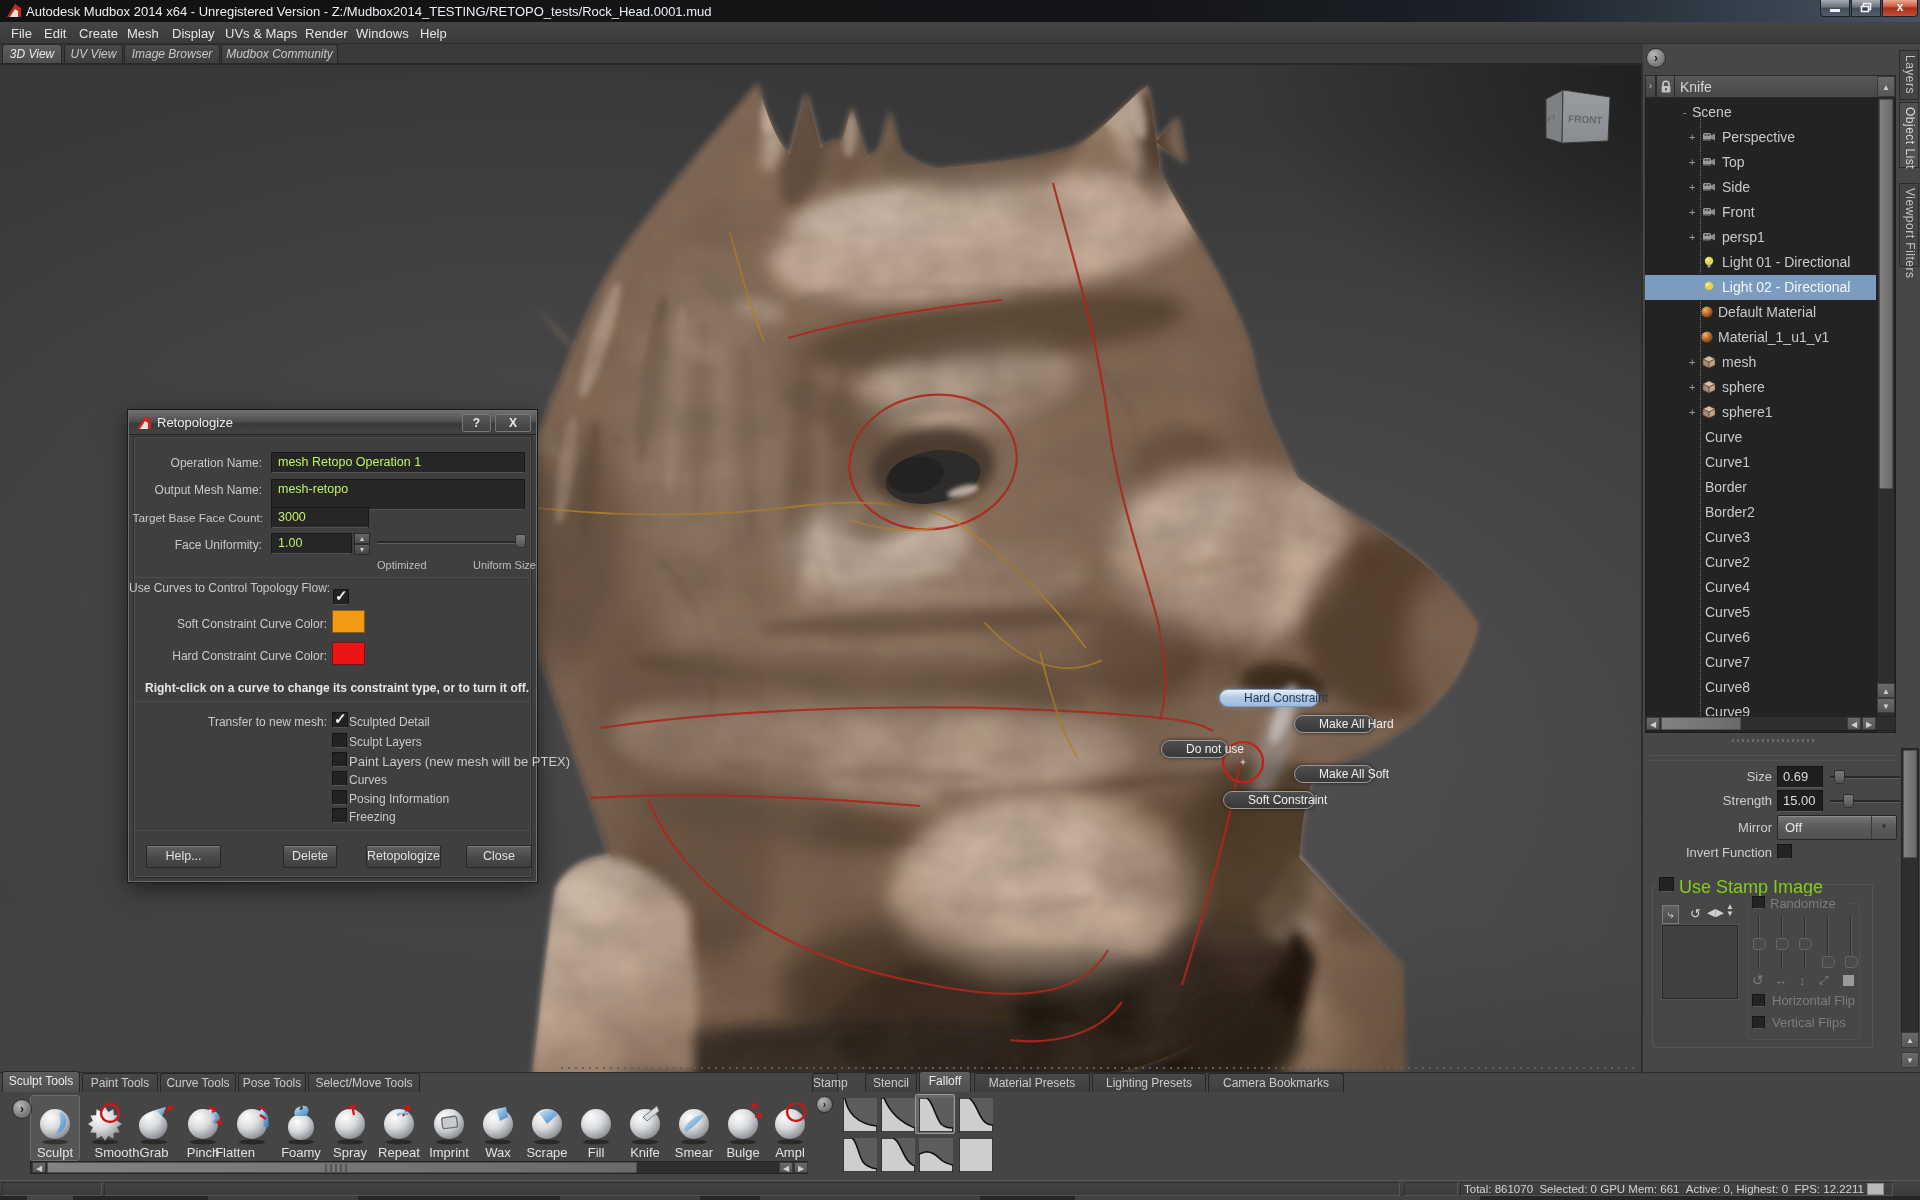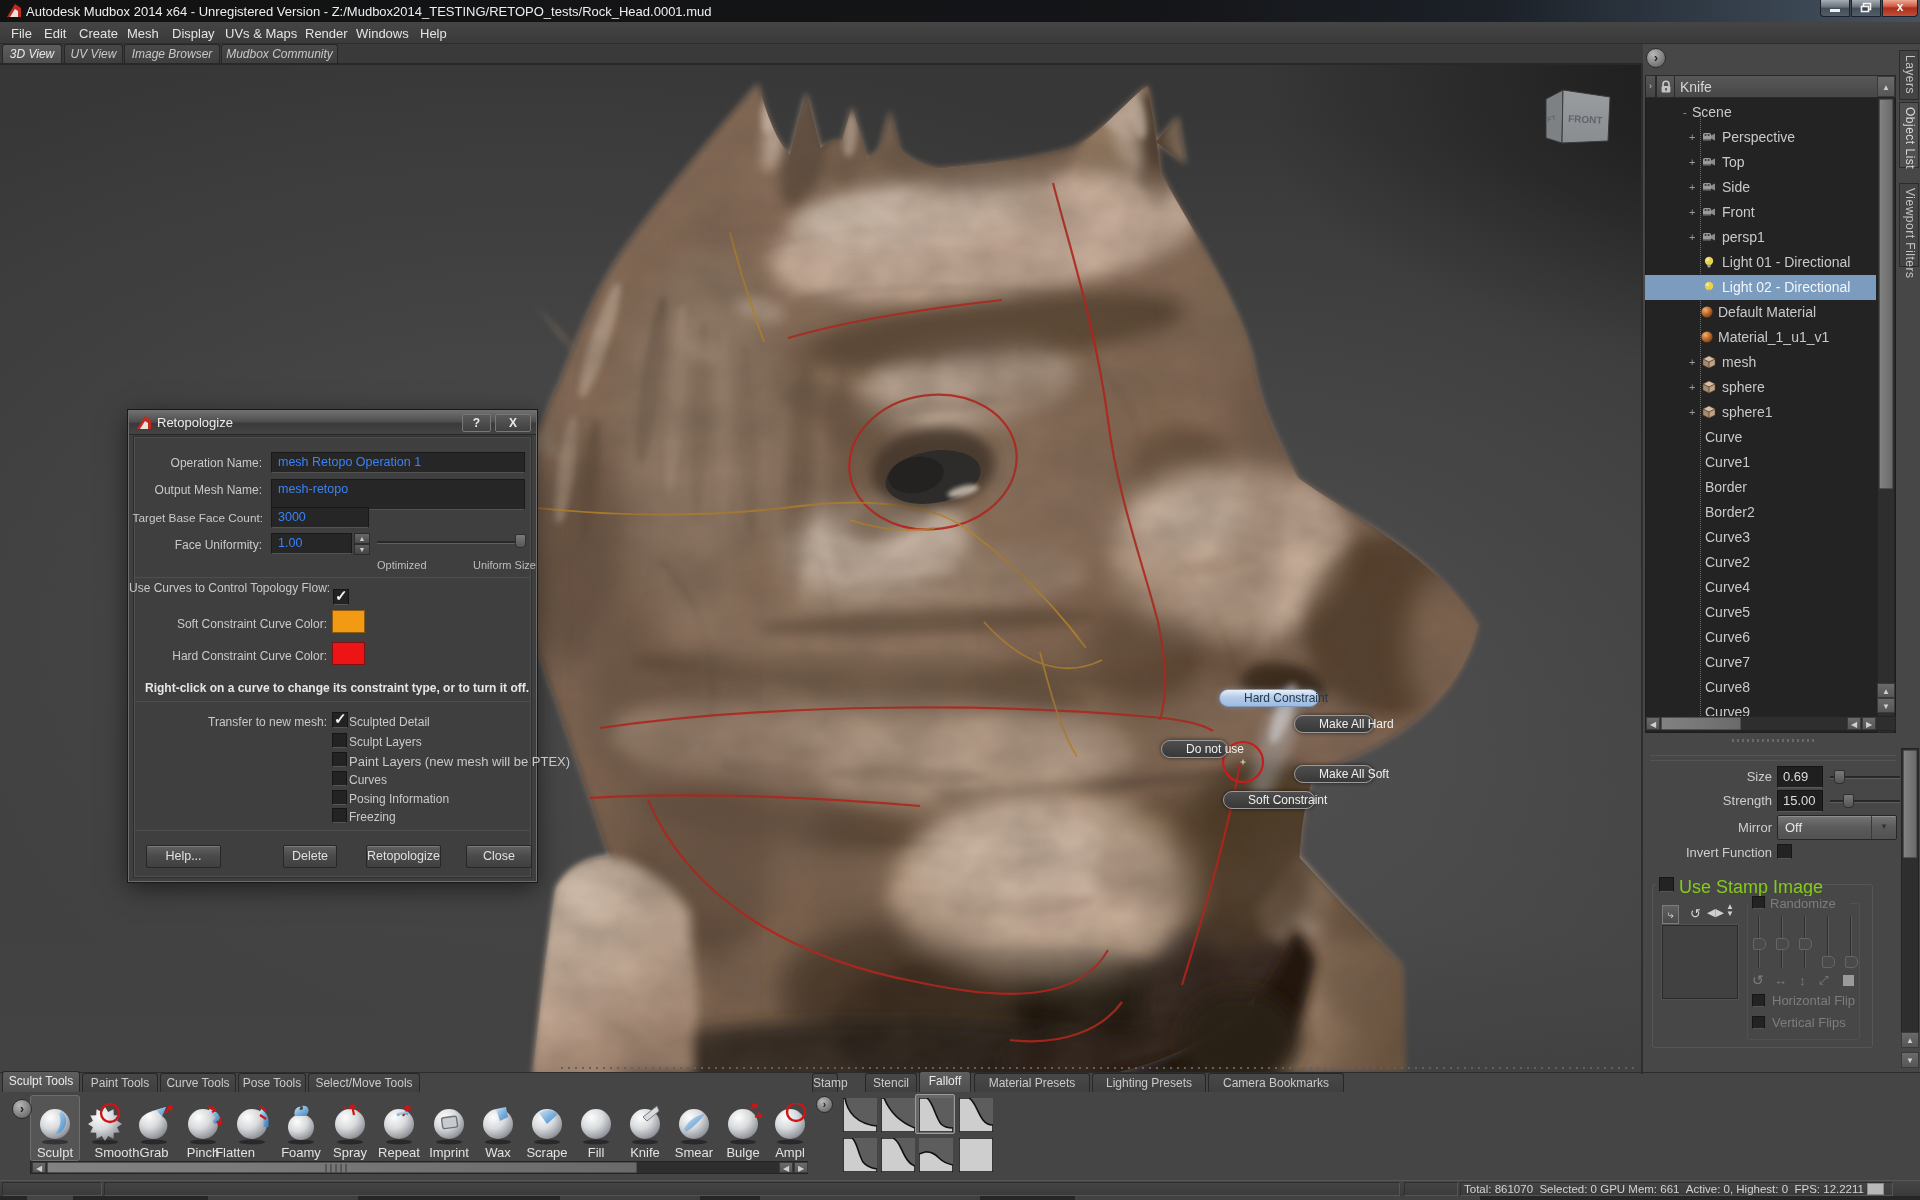--- a/index.html
+++ b/index.html
@@ -55,21 +55,21 @@
 .sknob{position:absolute;width:11px;height:14px;background:linear-gradient(#7a7a7a,#555);border:1px solid #2f2f2f;border-radius:2px 2px 4px 4px;}
 .chk{position:absolute;width:15px;height:15px;background:#232323;border:1px solid #161616;border-bottom-color:#555;}
 .chk.on::after{content:"\2713";position:absolute;left:1px;top:-3px;color:#f5f5f5;font-size:15px;font-weight:bold;}
 .gray{color:#7d7d7d;}
 
 #dlg{left:128px;top:410px;width:409px;height:472px;background:#3f3f3f;border:1px solid #6e6e6e;outline:1px solid #191919;box-shadow:0 6px 24px rgba(0,0,0,.55);}
 #dlgtitle{left:0;top:0;width:407px;height:24px;background:linear-gradient(#6f6f6f,#4f4f4f 45%,#3a3a3a 55%,#444);border-bottom:1px solid #252525;}
 #dlgbody{left:5px;top:26px;width:397px;height:440px;border:1px solid #4f4f4f;outline:1px solid #2f2f2f;}
 .dbtn{position:absolute;height:23px;background:linear-gradient(#616161,#4a4a4a 50%,#404040);border:1px solid #272727;border-radius:2px;color:#e0e0e0;font-size:12.5px;text-align:center;line-height:21px;box-shadow:inset 0 1px 0 #7a7a7a;}
 .dlabel{position:absolute;font-size:12px;color:#c9c9c9;text-align:right;white-space:nowrap;}
-.dinput{position:absolute;background:#262626;border:1px solid #191919;border-bottom-color:#525252;color:#3b82f6;font-size:12.5px;padding-left:6px;line-height:19px;white-space:nowrap;}
+.dinput{position:absolute;background:#262626;border:1px solid #191919;border-bottom-color:#525252;color:#bef264;font-size:12.5px;padding-left:6px;line-height:19px;white-space:nowrap;}
 .dsep{position:absolute;height:1px;background:#333;border-bottom:1px solid #4d4d4d;}
 
 #tray{left:0;top:1072px;width:1920px;height:108px;background:#454545;border-top:1px solid #2c2c2c;}
 .btab{position:absolute;top:0;height:19px;border:1px solid #272727;border-bottom:none;border-radius:3px 3px 0 0;background:linear-gradient(#484848,#3f3f3f);color:#cacaca;font-size:12px;text-align:center;line-height:18px;}
 .btab.act{background:linear-gradient(#5e5e5e,#4f4f4f);color:#eaeaea;top:-2px;height:21px;}
 .tlabel{position:absolute;font-size:13px;color:#e2e2e2;text-align:center;white-space:nowrap;}
 .fthumb{position:absolute;width:34px;height:34px;background:#5d5d5d;}
 
 #status{left:0;top:1180px;width:1920px;height:16px;background:linear-gradient(#454545,#3a3a3a);border-top:1px solid #575757;}
 .sseg{position:absolute;top:1px;height:14px;border:1px solid #2f2f2f;border-right-color:#555;border-bottom-color:#555;}

